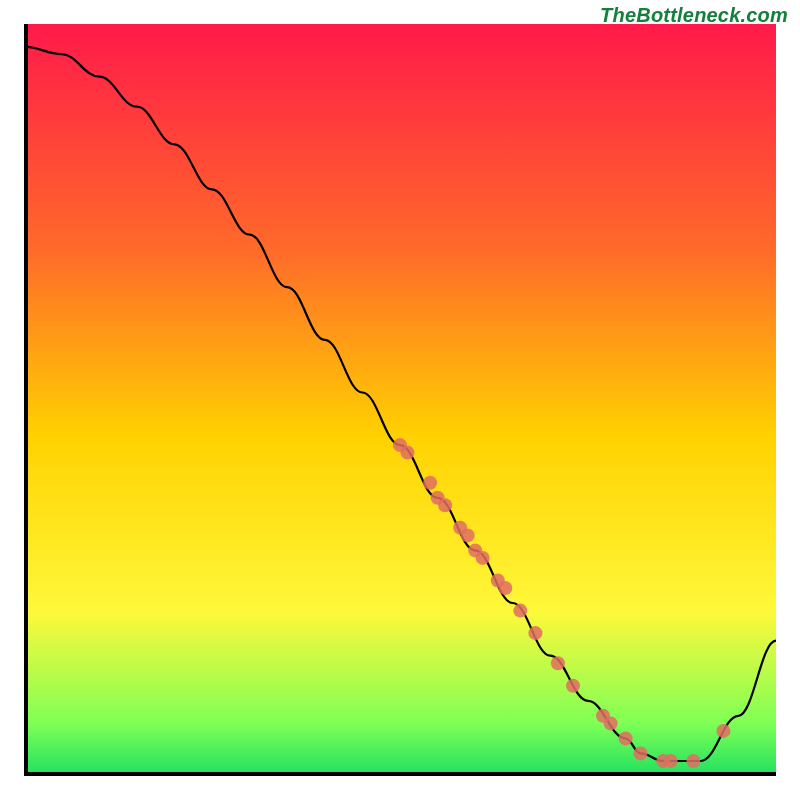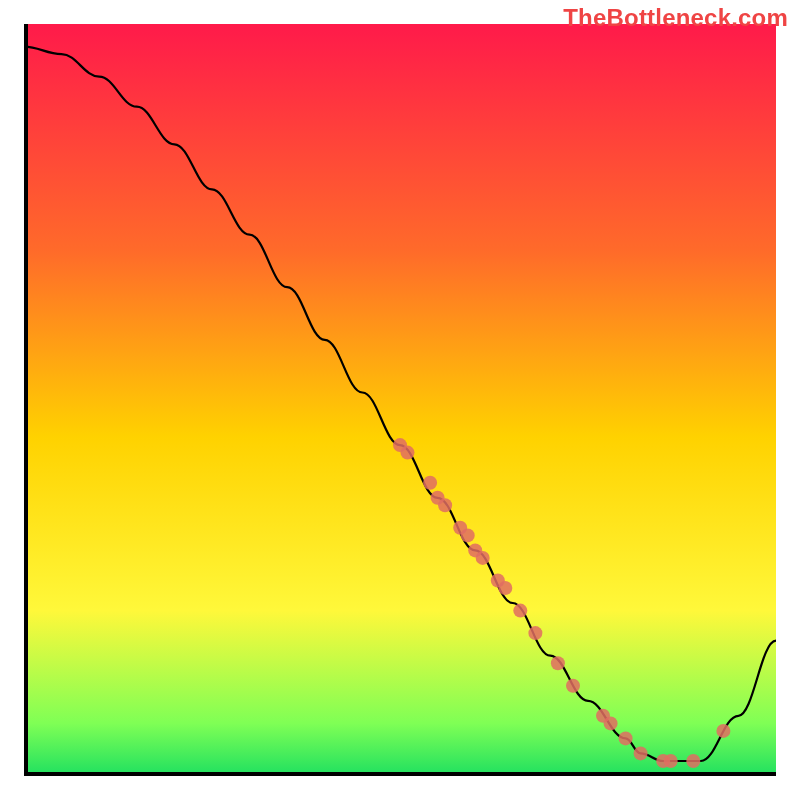--- a/index.html
+++ b/index.html
@@ -12,25 +12,26 @@
   }
   .container {
     position: relative;
     width: 800px;
     height: 800px;
   }
   .watermark {
     position: absolute;
     top: 4px;
     right: 12px;
-    font-size: 24px;
+    font-size: 20px;
     font-weight: 600;
-    color: #ef4444;
+    color: #15803d;
     z-index: 10;
     letter-spacing: 0.2px;
+    font-style: italic;
   }
   .plot-area {
     position: absolute;
     left: 24px;
     top: 24px;
     width: 752px;
     height: 752px;
     box-sizing: border-box;
   }
   .axes {

